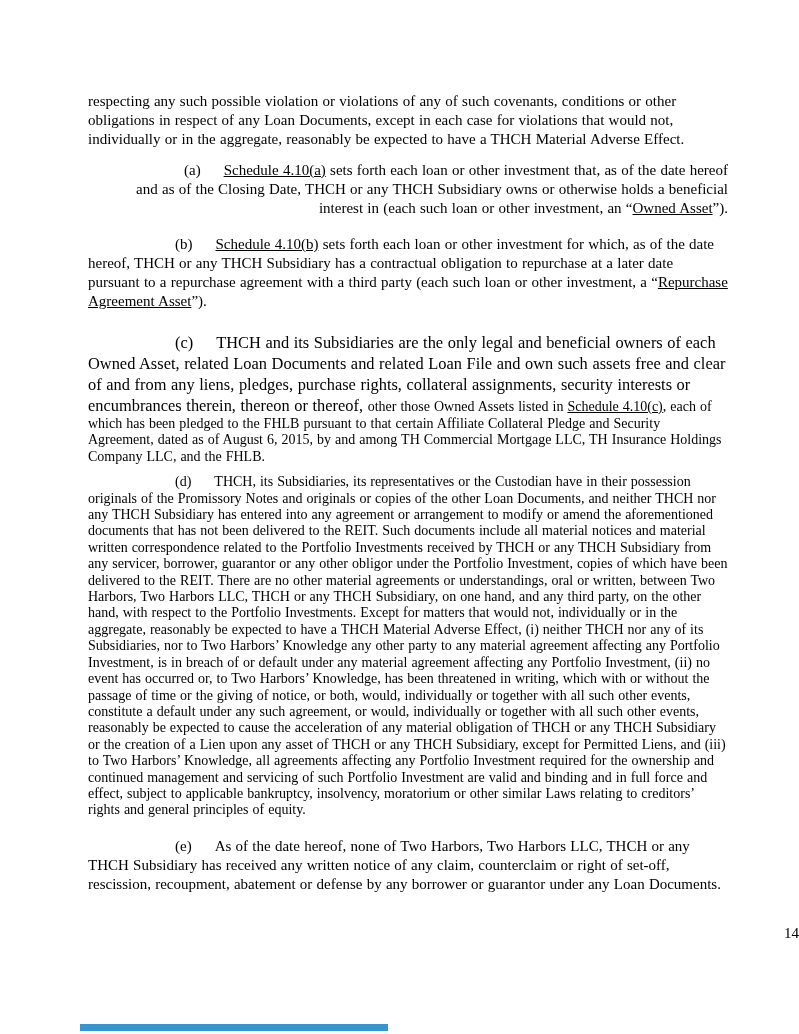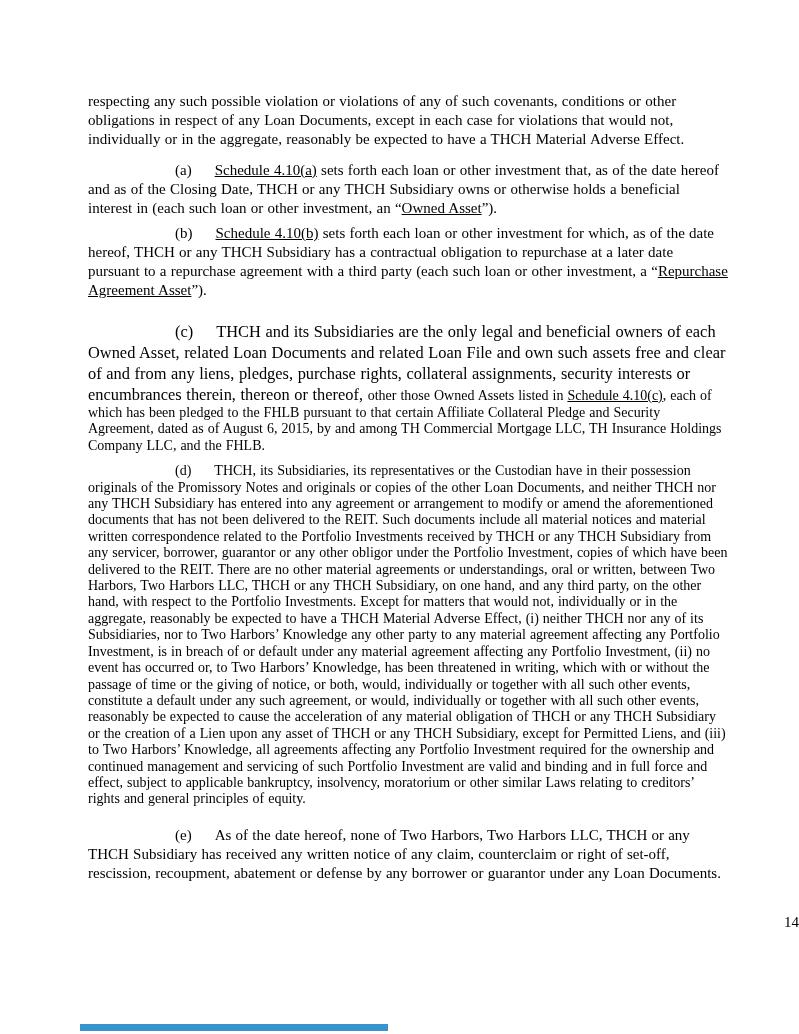--- a/index.html
+++ b/index.html
@@ -21,21 +21,21 @@
   }
   .para {
     margin: 0;
     font-size: 15px;
     line-height: 19px;
     text-align: left;
     word-spacing: 0.5px;
   }
   .style-cont      { margin-bottom: 12px; }
   .style-heading   { text-indent: 52px; margin-bottom: 9px; }
-  .style-letter-a  { text-indent: 87px; margin-bottom: 6px; }
+  .style-letter-a  { text-indent: 87px; margin-bottom: 17px; text-align: right; }
   .style-letter-b  { text-indent: 87px; margin-bottom: 21px; }
   .style-letter-c  { text-indent: 87px; margin-bottom: 9px; font-size: 14px; line-height: 16.4px; }
   .style-letter-d  { text-indent: 87px; margin-bottom: 18px; font-size: 14px; line-height: 16.4px; }
   .style-letter-e  { text-indent: 87px; margin-bottom: 0; }
   .lg { font-size: 16.4px; line-height: 21px; }
   .u  { text-decoration: underline; }
   .sp { display: inline-block; }
   .sp.tab       { width: 23px; }
   .sp.tab-small { width: 11px; }
   .footer {

